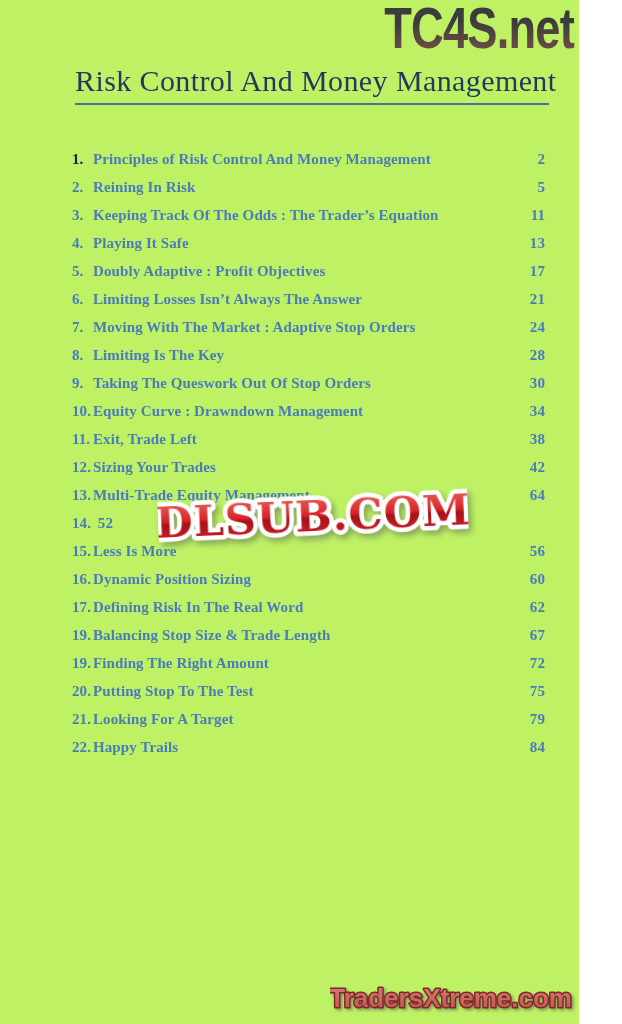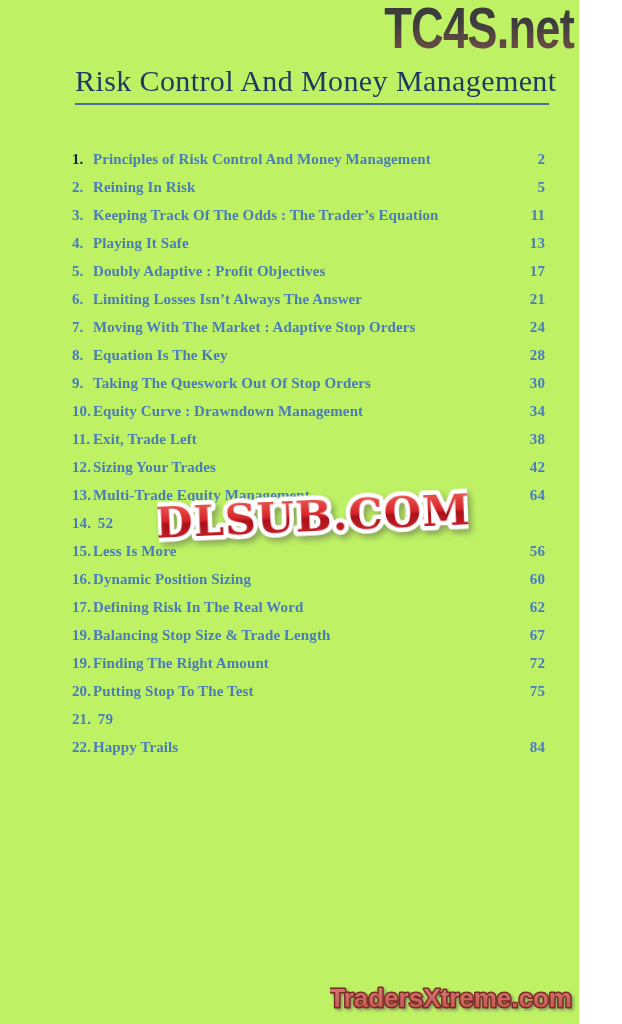--- a/index.html
+++ b/index.html
@@ -154,21 +154,21 @@
   </div>
 
   <div class="toc-row">
     <span class="toc-num">7.</span>
     <span class="toc-label">Moving With The Market : Adaptive Stop Orders</span>
     <span class="toc-page">24</span>
   </div>
 
   <div class="toc-row">
     <span class="toc-num">8.</span>
-    <span class="toc-label">Equation Is The Key</span>
+    <span class="toc-label">Limiting Is The Key</span>
     <span class="toc-page">28</span>
   </div>
 
   <div class="toc-row">
     <span class="toc-num">9.</span>
     <span class="toc-label">Taking The Queswork Out Of Stop Orders</span>
     <span class="toc-page">30</span>
   </div>
 
   <div class="toc-row">
@@ -231,20 +231,21 @@
   </div>
 
   <div class="toc-row">
     <span class="toc-num">20.</span>
     <span class="toc-label">Putting Stop To The Test</span>
     <span class="toc-page">75</span>
   </div>
 
   <div class="toc-row">
     <span class="toc-num">21.</span>
+    <span class="toc-label">Looking For A Target</span>
     <span class="toc-page">79</span>
   </div>
 
   <div class="toc-row">
     <span class="toc-num">22.</span>
     <span class="toc-label">Happy Trails</span>
     <span class="toc-page">84</span>
   </div>
 </div>
 

